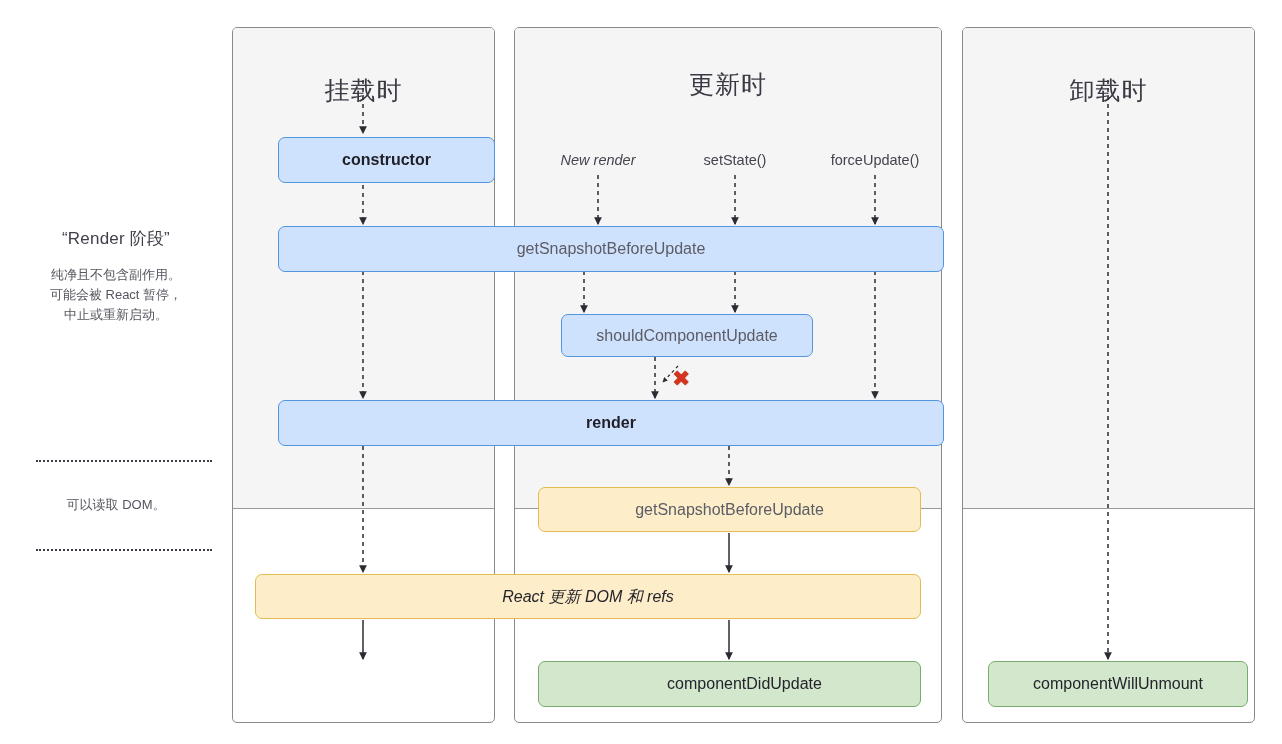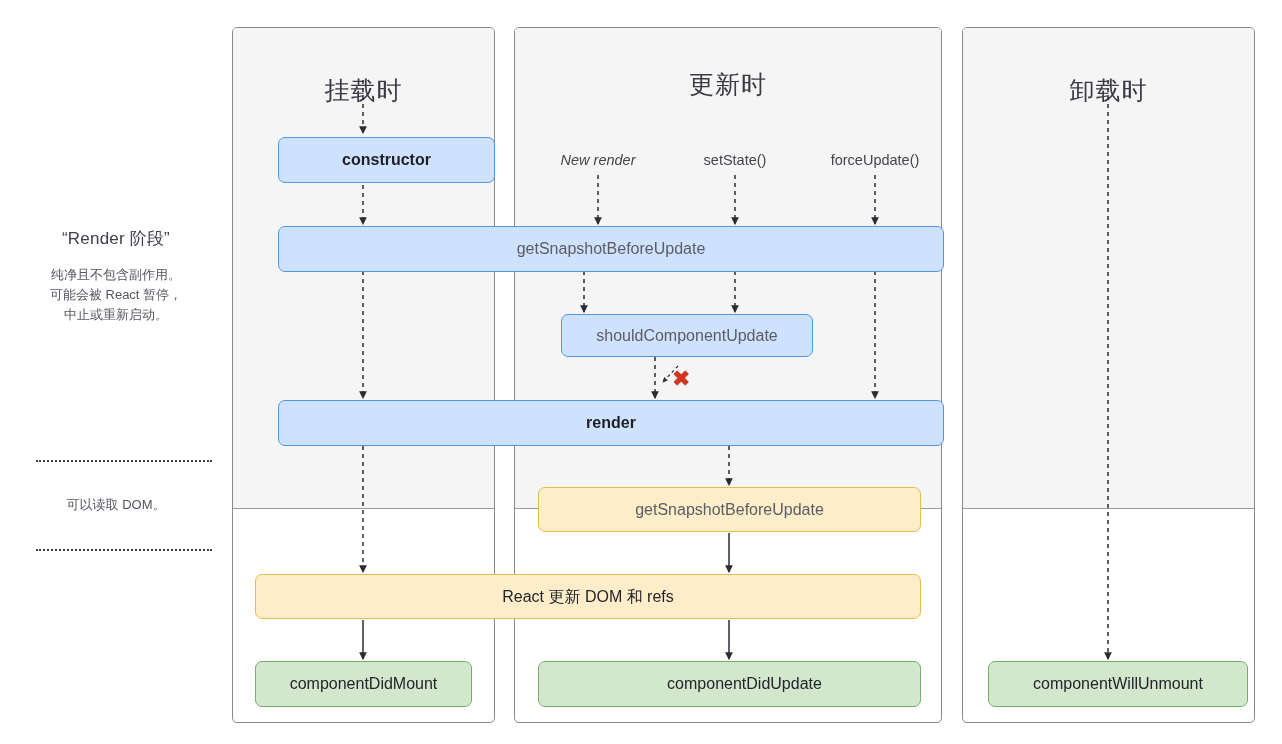--- a/index.html
+++ b/index.html
@@ -98,21 +98,21 @@
     background: #fdeec9;
     border: 1px solid #e3bd52;
   }
   .node.green {
     background: #d2e7cc;
     border: 1px solid #77ad6e;
   }
   .node.bold   { font-weight: bold; color: #1f1f28; }
   .node.muted  { color: #5c5c66; }
   .node.dark   { color: #24242c; }
-  .node.italic { }
+  .node.italic { font-style: italic; }
 
   
   .trigger {
     position: absolute;
     text-align: center;
     font-size: 14.5px;
     color: #44444e;
     white-space: nowrap;
   }
   .trigger.italic { font-style: italic; }
@@ -219,21 +219,20 @@
   <div class="node blue muted" style="left:255px; top:226px; width:666px; height:46px;">getSnapshotBeforeUpdate</div>
 
   <div class="node blue muted" style="left:538px; top:314px; width:252px; height:43px;">shouldComponentUpdate</div>
 
   <div class="node blue bold" style="left:255px; top:400px; width:666px; height:46px;">render</div>
 
   <div class="node yellow muted" style="left:538px; top:487px; width:383px; height:45px;">getSnapshotBeforeUpdate</div>
 
   <div class="node yellow dark italic" style="left:255px; top:574px; width:666px; height:45px;">React 更新 DOM 和 refs</div>
 
-  <div class="node green dark" style="left:255px; top:661px; width:217px; height:46px;">componentDidMount</div>
 
   <div class="node green dark" style="left:538px; top:661px; width:383px; height:46px;padding-left:30px;">componentDidUpdate</div>
 
   <div class="node green dark" style="left:988px; top:661px; width:260px; height:46px;">componentWillUnmount</div>
 
   <div class="xmark" style="left:672px; top:368px;">✖</div>
 
 </div>
 
 </body></html>

